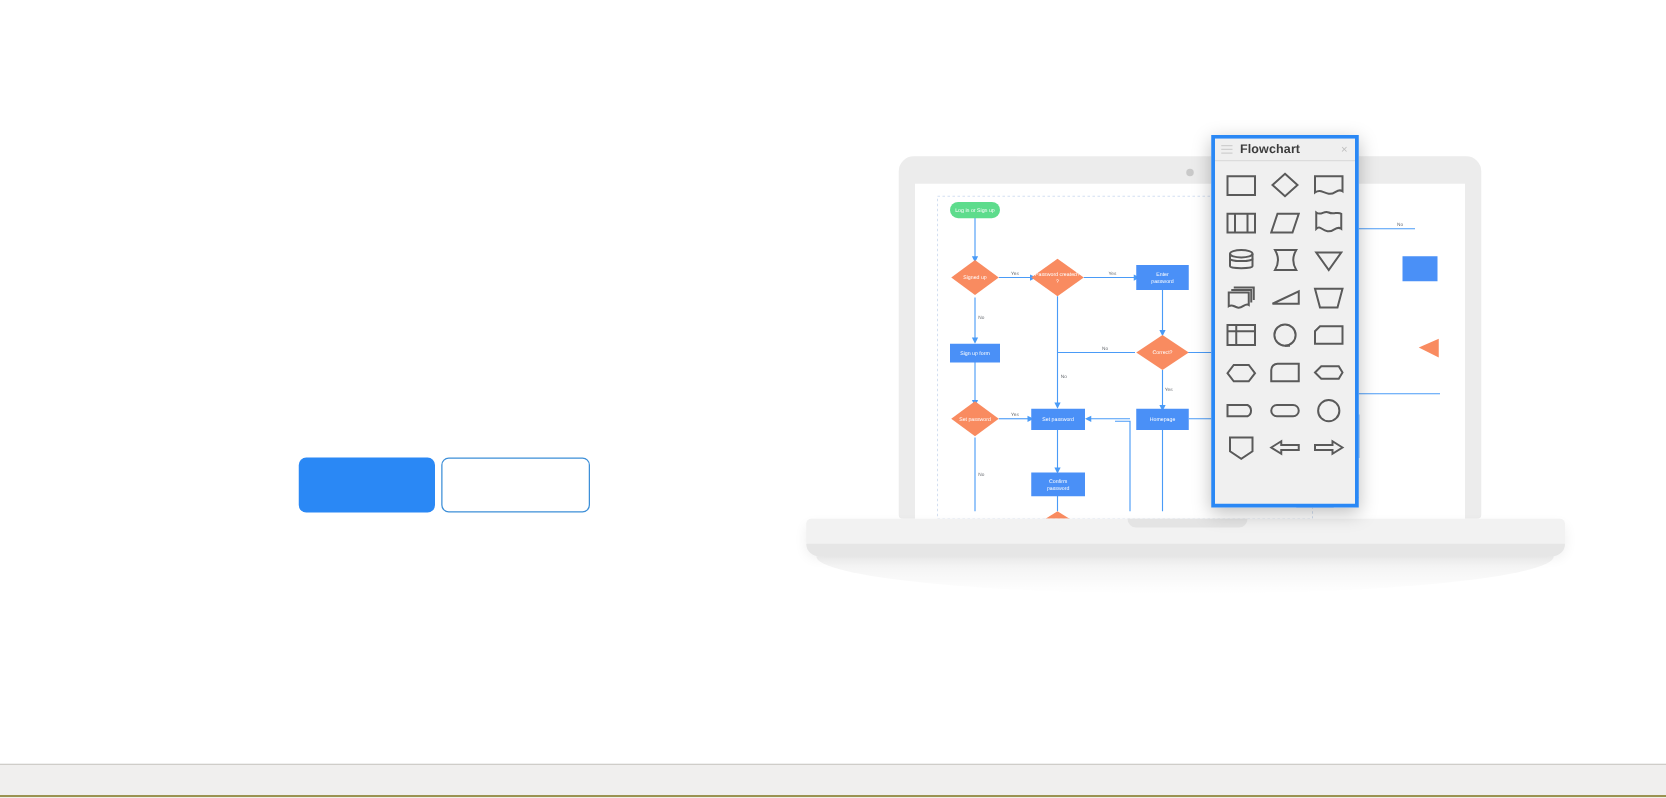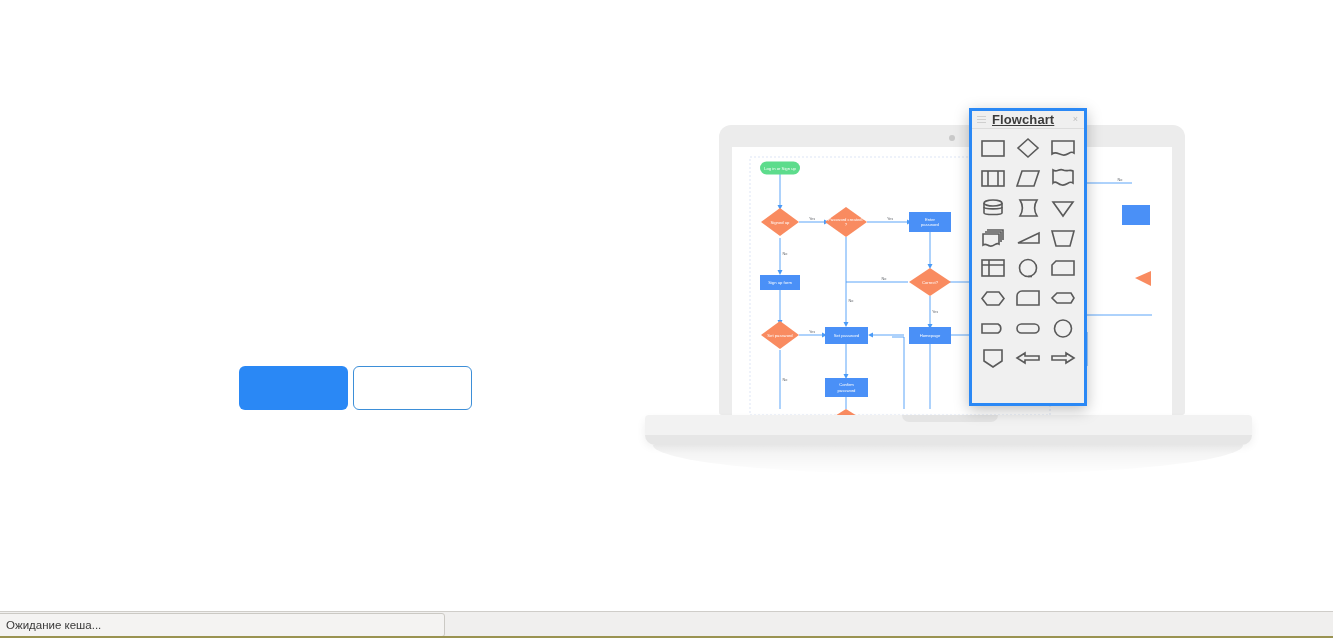--- a/index.html
+++ b/index.html
@@ -115,22 +115,22 @@
     background: #efefef;
     border-bottom: 1px solid #dcdcdc;
     display: flex;
     align-items: center;
     padding: 0 5px;
     box-sizing: border-box;
   }
   .grip-icon { display: flex; flex-direction: column; gap: 1.5px; margin-right: 6px; }
   .grip-icon i { display: block; width: 9px; height: 1.5px; background: #cfcfcf; }
   .palette-title {
-    font-size: 13px; font-weight: bold; color: #3c3c3c;
-    letter-spacing: 0.1px; flex: 1; text-decoration: underline;
+    font-size: 10px; font-weight: bold; color: #3c3c3c;
+    letter-spacing: 0.1px; flex: 1;
   }
   .palette-close {
     font-size: 9px; color: #bdbdbd; cursor: pointer;
     line-height: 1; padding: 0 1px;
   }
   .palette-body {
     padding: 6px 5px;
     display: grid;
     grid-template-columns: repeat(3, 1fr);
     gap: 4px 3px;
@@ -491,19 +491,16 @@
       <div class="shape-cell">
         <svg width="26" height="14" viewBox="0 0 26 14">
             <polygon class="noflll" points="24,7 16,2 16,5 2,5 2,9 16,9 16,12"></polygon>
           </svg>
       </div>
 
     </div>
   </div>
 
   <div class="statusbar">
-    <div class="status-field">
-      <span class="status-text">Ожидание кеша...</span>
-    </div>
     <div class="status-bottom-rule"></div>
   </div>
 
 </div>
 
 </body></html>

